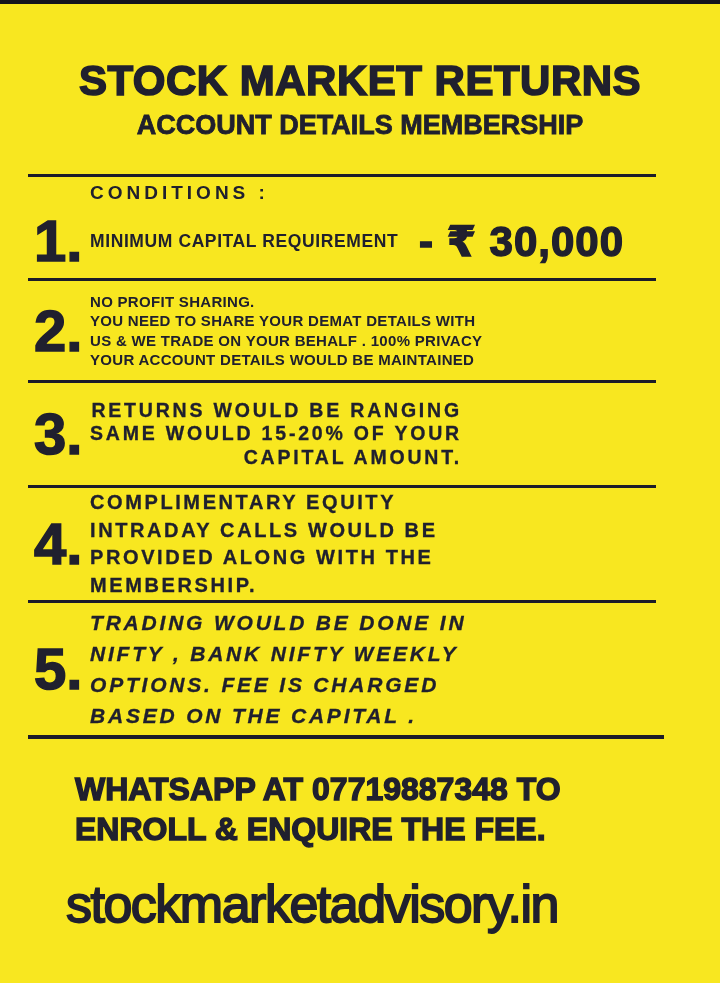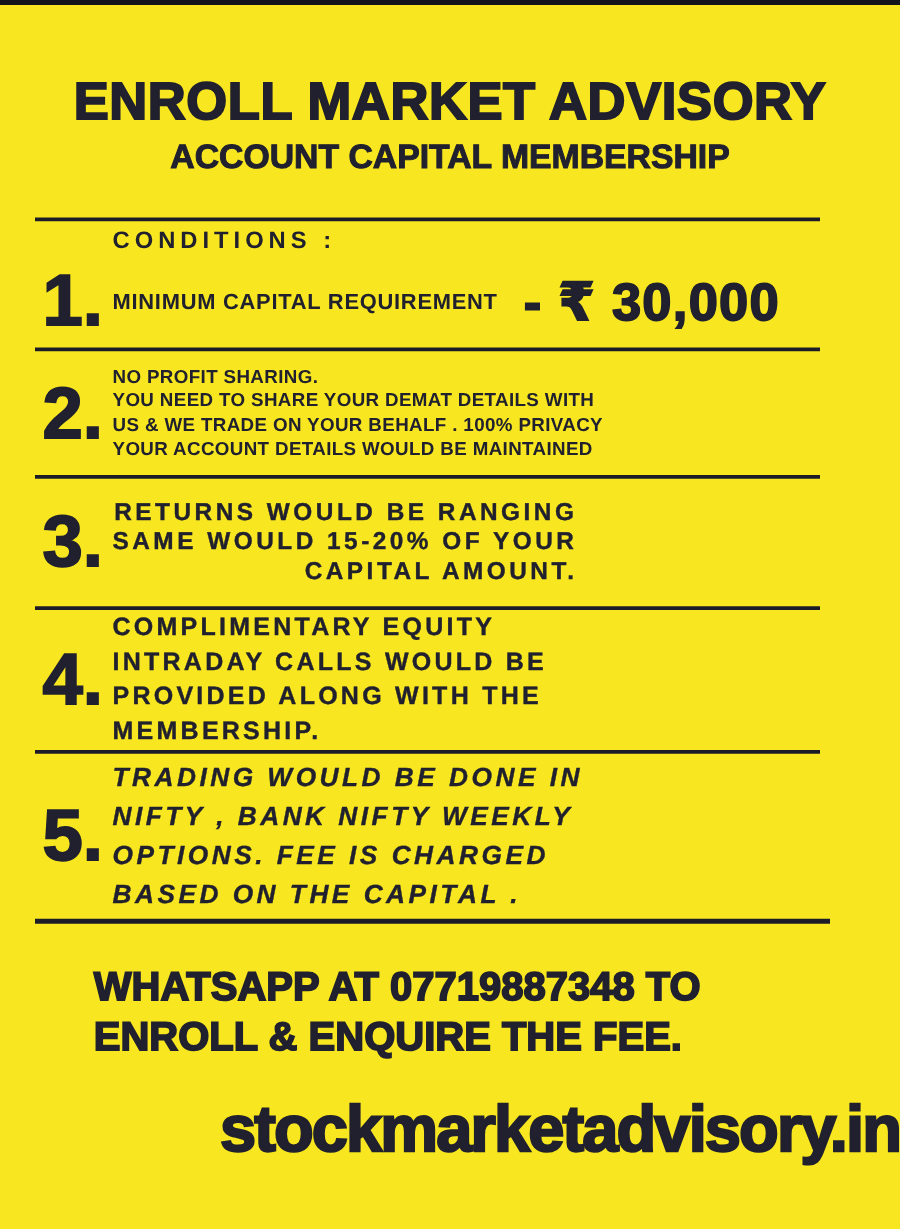--- a/index.html
+++ b/index.html
@@ -135,37 +135,36 @@
     line-height: 40px;
     font-weight: bold;
     -webkit-text-stroke: 1.4px #20202e;
     letter-spacing: 0px;
     white-space: nowrap;
   }
   .website {
     margin: 26px 0 0 66px;
     font-size: 52px;
     line-height: 58px;
-    font-weight: bold;
+    font-weight: normal;
     letter-spacing: -1.5px;
     -webkit-text-stroke: 1.8px #20202e;
     white-space: nowrap;
-    text-align: right;
   }
 </style>
 </head>
 <body>
 
 <div class="poster">
 
   <div class="topbar"></div>
 
   <header>
-    <h1 class="title">ENROLL MARKET ADVISORY</h1>
-    <h2 class="subtitle">ACCOUNT CAPITAL MEMBERSHIP</h2>
+    <h1 class="title">STOCK MARKET RETURNS</h1>
+    <h2 class="subtitle">ACCOUNT DETAILS MEMBERSHIP</h2>
   </header>
 
   <div class="rule rule-first"></div>
 
   <div class="cond-heading">CONDITIONS :</div>
 
   <div class="cond cond1">
     <div class="num">1.</div>
     <div class="label">MINIMUM CAPITAL REQUIREMENT</div>
     <div class="value">- ₹ 30,000</div>

